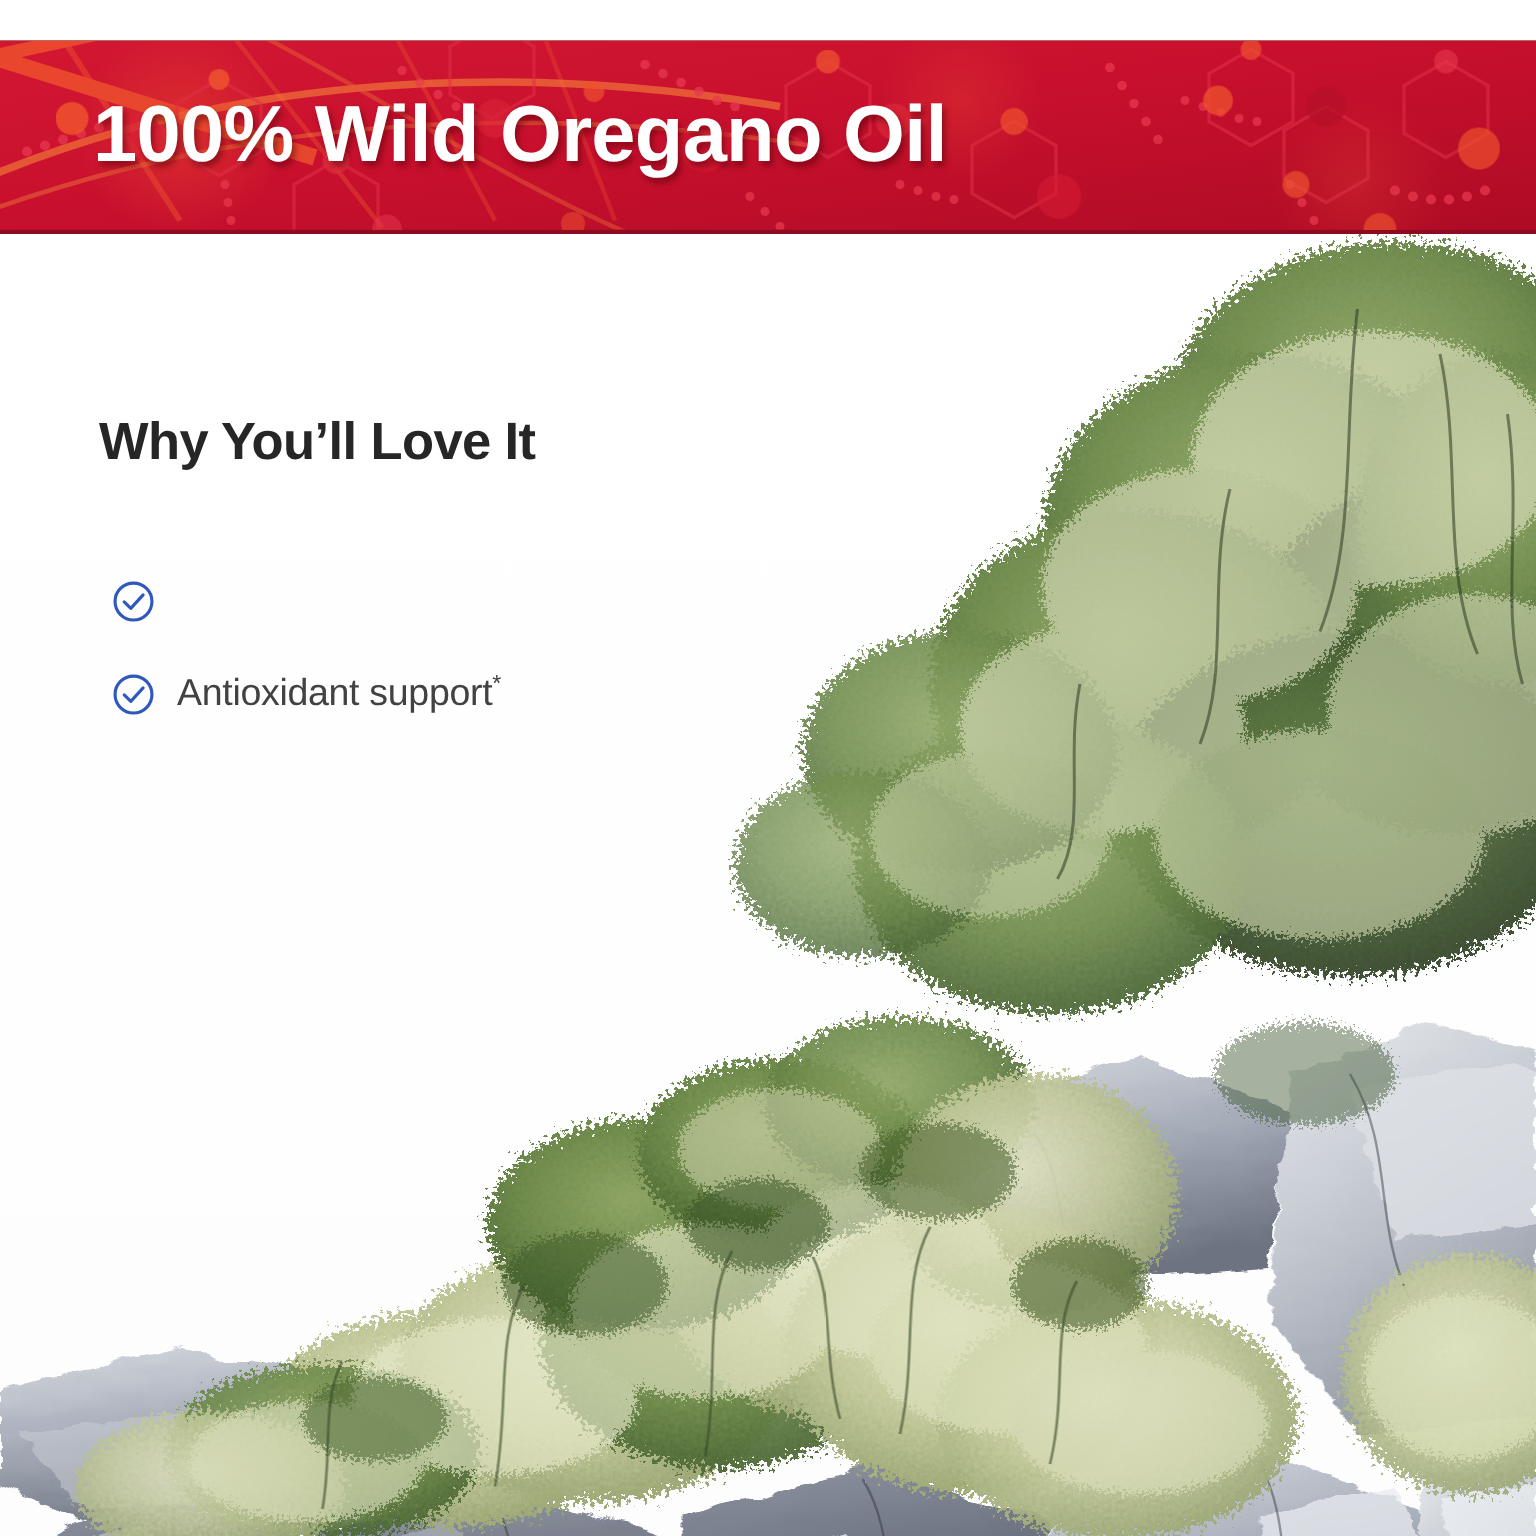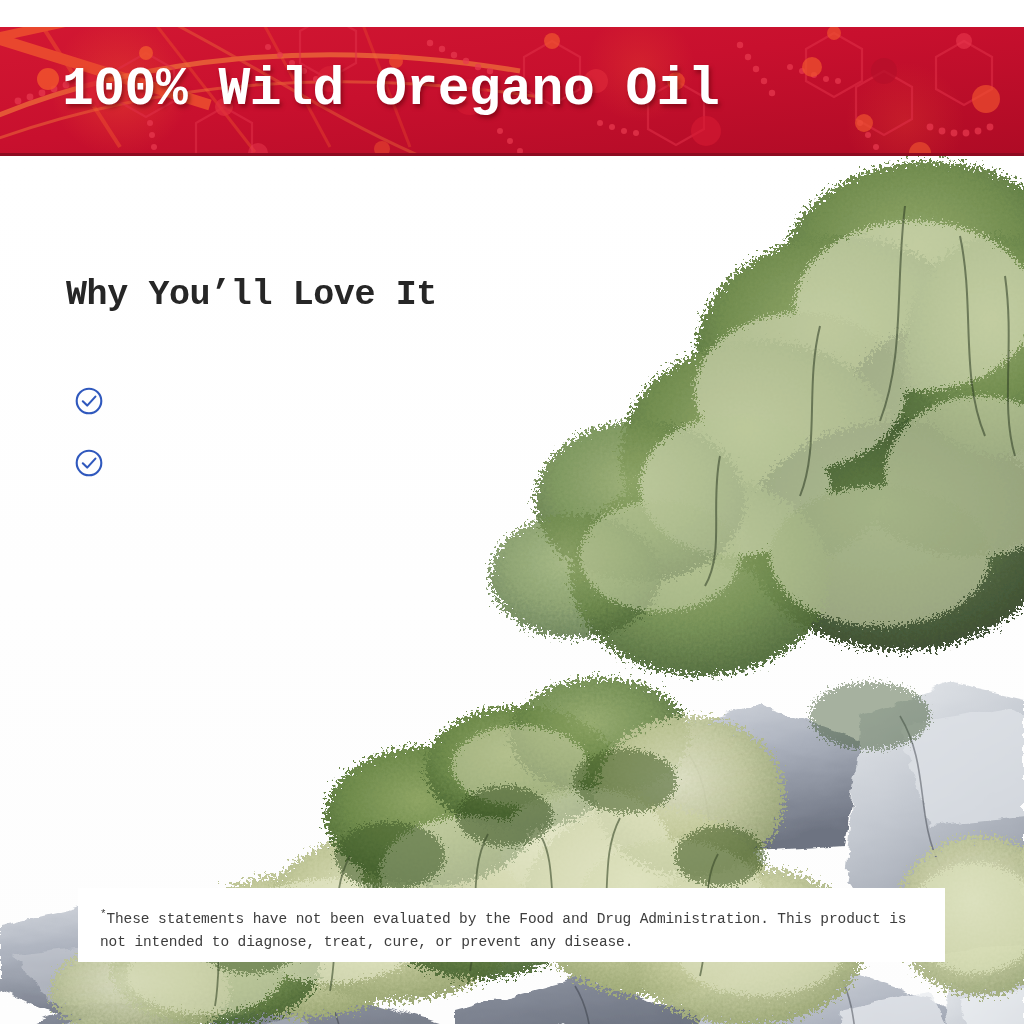--- a/index.html
+++ b/index.html
@@ -9,21 +9,20 @@
     background:#ffffff;
     overflow:hidden;
     position:relative;
   }
   #page {
     position:relative;
     width:1024px;
     height:1024px;
     background:#22c55e;
     overflow:hidden;
-    font-family:Liberation Mono, monospace;
   }
 
   
   .top-gutter {
     position:absolute; left:0; top:0; width:1024px; height:27px;
     background:#ffffff;
   }
 
   
   .banner {
@@ -441,22 +440,20 @@
           <path d="M 8.8 15.3 L 13.2 19.6 L 21.4 10.6" fill="none" stroke="#2f58bd" stroke-width="2.1" stroke-linecap="round" stroke-linejoin="round"></path>
         </svg>
       </div>
 
 
       <div class="bullet">
         <svg class="check-icon" viewBox="0 0 30 30">
           <circle cx="15" cy="15" r="12.3" fill="none" stroke="#2f58bd" stroke-width="2.1"></circle>
           <path d="M 8.8 15.3 L 13.2 19.6 L 21.4 10.6" fill="none" stroke="#2f58bd" stroke-width="2.1" stroke-linecap="round" stroke-linejoin="round"></path>
         </svg>
+        <span class="bullet-label"><span>Antioxidant support</span><sup>*</sup></span>
       </div>
 
     </div>
   </div>
 
-  <div class="disclaimer">
-    <p><sup>*</sup><span>These statements have not been evaluated by the Food and Drug Administration. This product is not intended to diagnose, treat, cure, or prevent any disease.</span></p>
-  </div>
 
 </div>
 
 </body></html>

